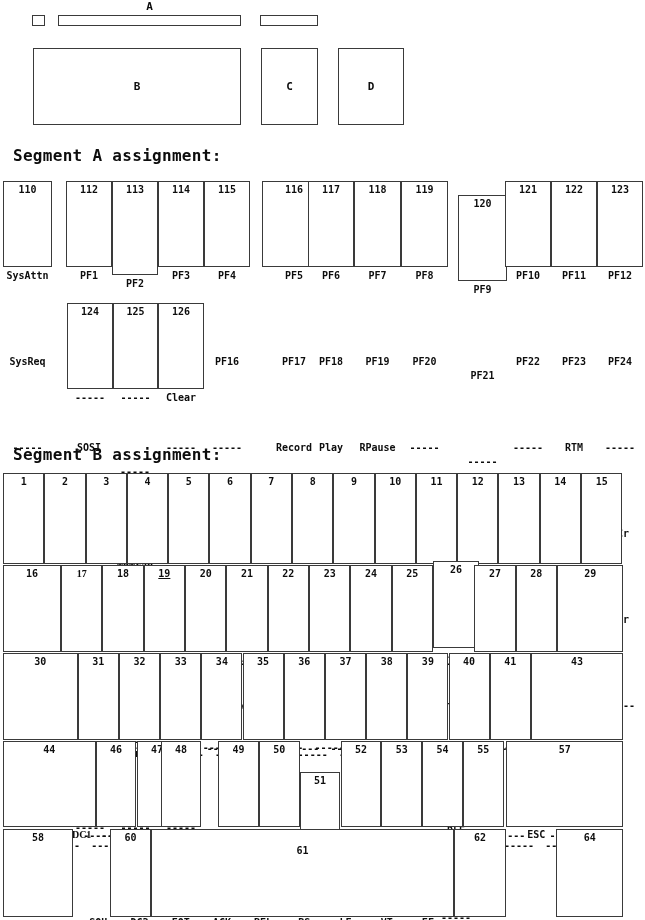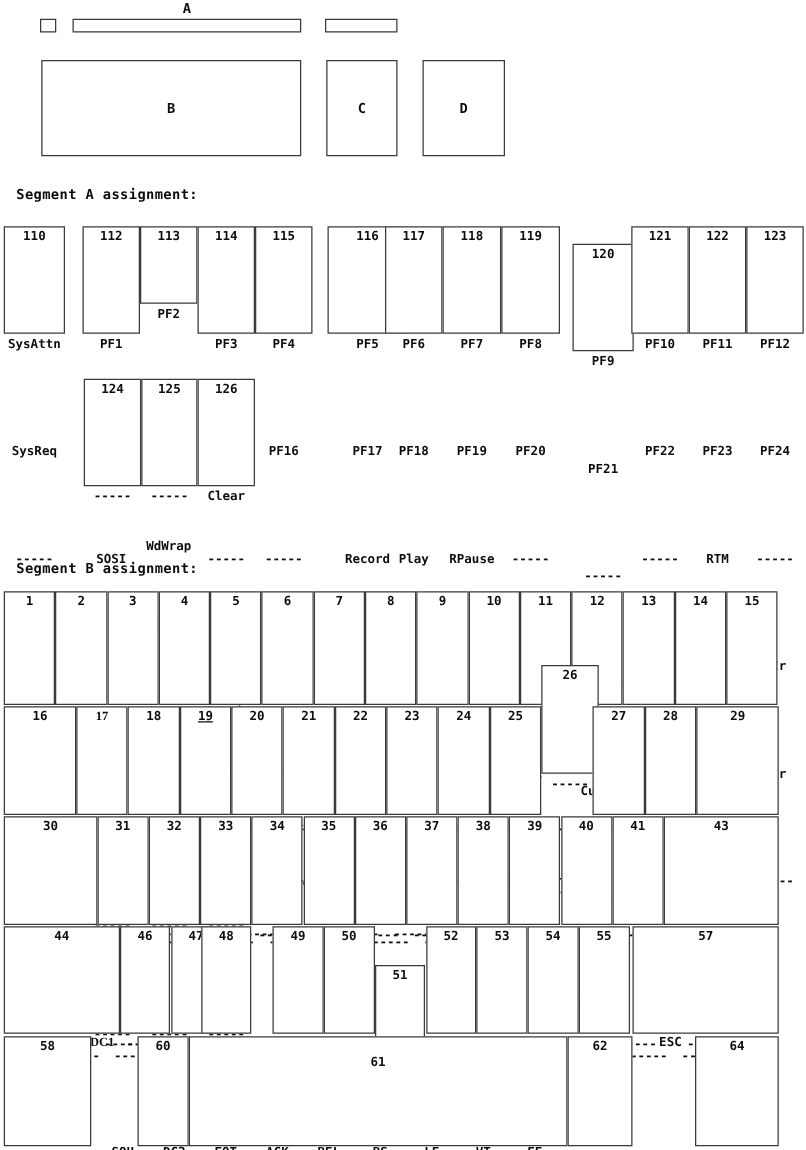--- a/index.html
+++ b/index.html
@@ -9,21 +9,21 @@
   }
   .rect {
     position:absolute; border:1px solid #3a3a3a; box-sizing:border-box; background:#ffffff;
   }
   .rect-label { display:flex; align-items:center; justify-content:center;
     font-size:11px; font-weight:bold; }
   .sketch-label {
     position:absolute; font-size:11px; font-weight:bold; line-height:12px;
   }
   .heading {
-    position:absolute; font-size:11px; font-weight:bold; line-height:12px; letter-spacing:0.3px;
+    position:absolute; font-size:16px; font-weight:bold; line-height:12px; letter-spacing:0.3px;
     white-space:nowrap;
   }
   .key {
     position:absolute; border:1px solid #3a3a3a; box-sizing:border-box; background:#ffffff;
     font-size:10px; font-weight:bold; text-align:center; white-space:nowrap; overflow:visible;
   }
   .key div { height:inherit; }
 </style>
 </head>
 <body>
@@ -61,21 +61,21 @@
       </div>
       <div class="key" style="left: 66px; top: 181px; width: 46px; height: 86px; line-height: 10px; padding-top: 3px;">
         <div>112</div>
         <div>PF1</div>
         <div>PF13</div>
         <div>SOSI</div>
         <div>Doc</div>
         <div>Doc</div>
         <div>Red</div>
       </div>
-      <div class="key" style="left: 112px; top: 181px; width: 46px; height: 62px; line-height: 10px; padding-top: 3px;">
+      <div class="key" style="left: 112px; top: 181px; width: 46px; height: 94px; line-height: 10px; padding-top: 3px;">
         <div>113</div>
         <div>PF2</div>
         <div>PF14</div>
         <div>-----</div>
         <div>WdWrap</div>
         <div>WdWrap</div>
         <div>Pink</div>
       </div>
       <div class="key" style="left: 158px; top: 181px; width: 46px; height: 86px; line-height: 10px; padding-top: 3px;">
         <div>114</div>
@@ -362,21 +362,21 @@
         <div>HT</div>
         <div>-----</div>
       </div>
       <div class="key" style="left: 391.7px; top: 565px; width: 41.3px; height: 87px; line-height: 12px; padding-top: 2px;">
         <div>25</div>
         <div>-----</div>
         <div>-----</div>
         <div>SI</div>
         <div>-----</div>
       </div>
-      <div class="key" style="left: 433px; top: 532px; width: 46px; height: 87px; line-height: 12px; padding-top: 2px;">
+      <div class="key" style="left: 433px; top: 561px; width: 46px; height: 87px; line-height: 12px; padding-top: 2px;">
         <div>26</div>
         <div>-----</div>
         <div>-----</div>
         <div>DLE</div>
         <div>-----</div>
       </div>
       <div class="key" style="left: 474.3px; top: 565px; width: 41.3px; height: 87px; line-height: 12px; padding-top: 2px;">
         <div>27</div>
         <div>-----</div>
         <div>-----</div>

